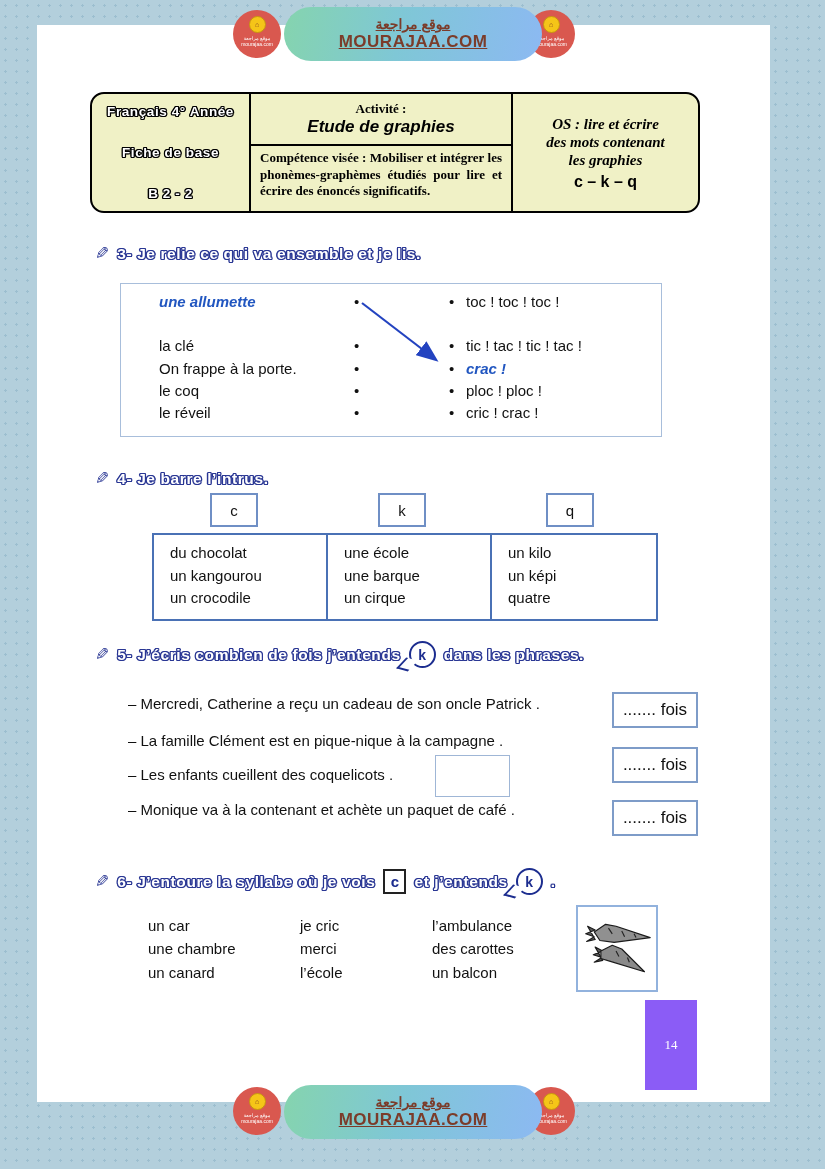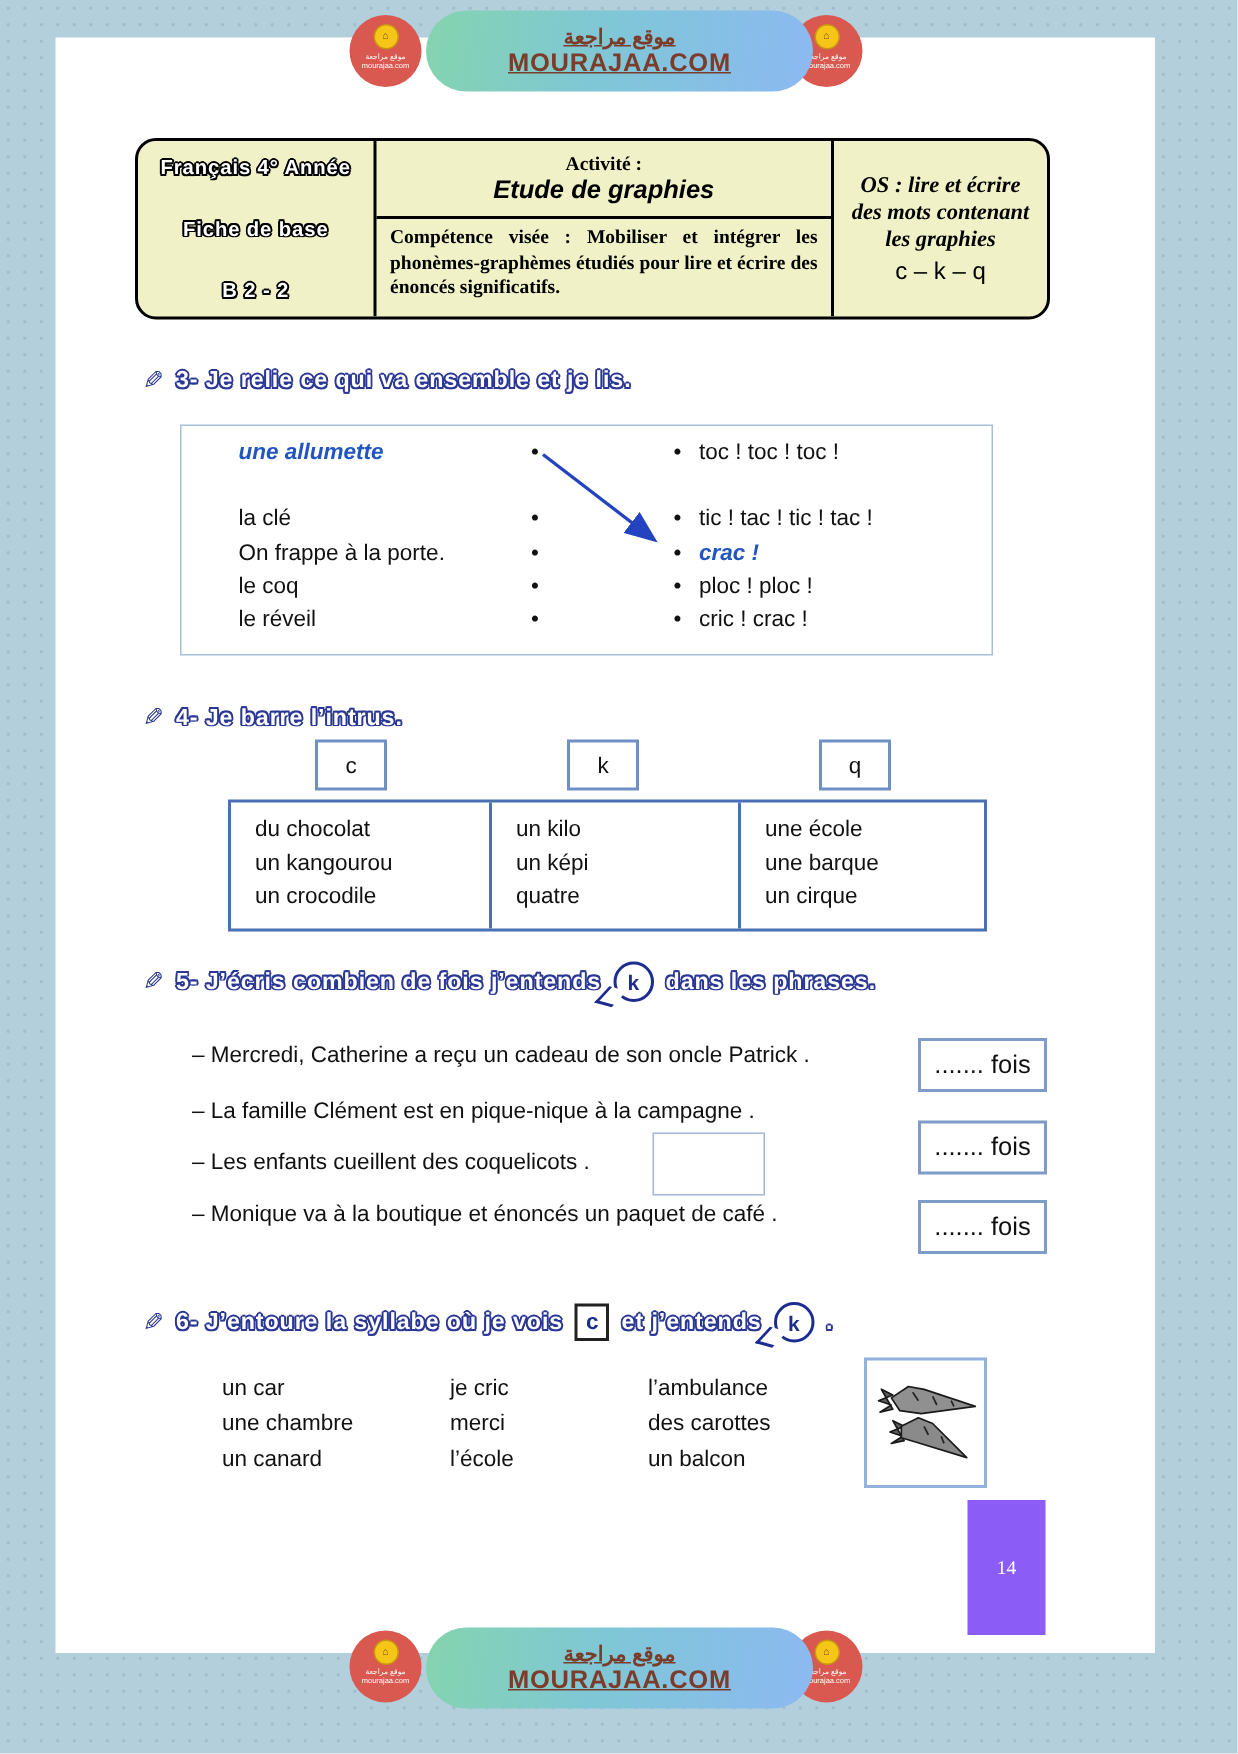--- a/index.html
+++ b/index.html
@@ -24,28 +24,28 @@
   .badge .dot { width:17px; height:17px; border-radius:50%; background:#f5c518; border:1px solid #c79510;
     display:flex; align-items:center; justify-content:center; font-size:7px; color:#8a4a1f; }
   .badge .bt { font-size:5px; color:#fff; line-height:6px; text-align:center; margin-top:2px; }
 
   
   .info { position:absolute; left:90px; top:92px; width:610px; height:121px;
     background:#f0f1c6; border:2px solid #000; border-radius:14px; display:flex; overflow:hidden; }
   .info .c1 { width:157px; display:flex; flex-direction:column; justify-content:center; align-items:center; gap:26px; }
   .otb { font-weight:bold; font-size:13.5px; letter-spacing:.6px; color:#fff;
     text-shadow:-1px -1px 0 #000,1px -1px 0 #000,-1px 1px 0 #000,1px 1px 0 #000,0 -1.3px 0 #000,0 1.3px 0 #000,-1.3px 0 0 #000,1.3px 0 0 #000; }
-  .info .c2 { width:307px; border-left:2px solid #000; border-right:2px solid #000; display:flex; flex-direction:column; }
+  .info .c2 { width:264px; border-left:2px solid #000; border-right:2px solid #000; display:flex; flex-direction:column; }
   .info .c2 .act { height:52px; border-bottom:2px solid #000; display:flex; flex-direction:column; align-items:center; justify-content:center; }
   .act-label { font-family:"Liberation Serif", serif; font-weight:bold; font-size:13px; }
   .act-title { font-weight:bold; font-style:italic; font-size:17px; }
   .comp { flex:1; padding:4px 9px; font-family:"Liberation Serif", serif; font-weight:bold; font-size:13px; line-height:16.5px; text-align:justify; }
   .info .c3 { flex:1; display:flex; flex-direction:column; align-items:center; justify-content:center; }
   .os-line { font-family:"Liberation Serif", serif; font-weight:bold; font-style:italic; font-size:15px; line-height:18px; }
-  .os-g { font-weight:normal; font-size:16px; margin-top:4px; }
+  .os-g { font-weight:bold; font-size:16px; margin-top:4px; }
 
   
   .sec-title { position:absolute; display:flex; align-items:center; gap:8px; }
   .pencil { color:#2a3794; font-size:17px; transform:scaleX(-1); display:inline-block; }
   .ot { font-weight:bold; font-size:15.5px; letter-spacing:.6px; color:#fff;
     text-shadow:-1px -1px 0 #2a3794,1px -1px 0 #2a3794,-1px 1px 0 #2a3794,1px 1px 0 #2a3794,0 -1.3px 0 #2a3794,0 1.3px 0 #2a3794,-1.3px 0 0 #2a3794,1.3px 0 0 #2a3794; }
 
   
   .match { position:absolute; left:120px; top:283px; width:542px; height:154px; border:1px solid #a8bedb; }
   .mrow { position:absolute; left:0; height:22px; width:100%; font-size:15px; color:#111; }
@@ -179,43 +179,43 @@
 <div class="lbox" style="left:210px; top:493px;">c</div>
 <div class="lbox" style="left:378px; top:493px;">k</div>
 <div class="lbox" style="left:546px; top:493px;">q</div>
 
 <div class="tbl4">
   <div class="col w1">
     <div>du chocolat</div>
     <div>un kangourou</div>
     <div>un crocodile</div>
   </div>
+  <div class="col w3">
+    <div>une école</div>
+    <div>une barque</div>
+    <div>un cirque</div>
+  </div>
   <div class="col w2">
     <div>un kilo</div>
     <div>un képi</div>
     <div>quatre</div>
   </div>
-  <div class="col w3">
-    <div>une école</div>
-    <div>une barque</div>
-    <div>un cirque</div>
-  </div>
 </div>
 
 <div class="sec-title" style="left:95px; top:641px;">
   <span class="pencil">✎</span>
   <span class="ot">5- J’écris combien de fois j’entends</span>
   <span class="bubble">k</span>
   <span class="ot">dans les phrases.</span>
 </div>
 
 <div class="sent" style="top:695px;">– Mercredi, Catherine a reçu un cadeau de son oncle Patrick .</div>
 <div class="sent" style="top:732px;">– La famille Clément est en pique-nique à la campagne .</div>
 <div class="sent" style="top:766px;">– Les enfants cueillent des coquelicots .</div>
-<div class="sent" style="top:801px;">– Monique va à la boutique et énoncés un paquet de café .</div>
+<div class="sent" style="top:801px;">– Monique va à la contenant et achète un paquet de café .</div>
 
 <div class="freebox"></div>
 <div class="fois" style="top:692px;">....... fois</div>
 <div class="fois" style="top:747px;">....... fois</div>
 <div class="fois" style="top:800px;">....... fois</div>
 
 <div class="sec-title" style="left:95px; top:868px;">
   <span class="pencil">✎</span>
   <span class="ot">6- J’entoure la syllabe où je vois</span>
   <span class="cbox">c</span>

